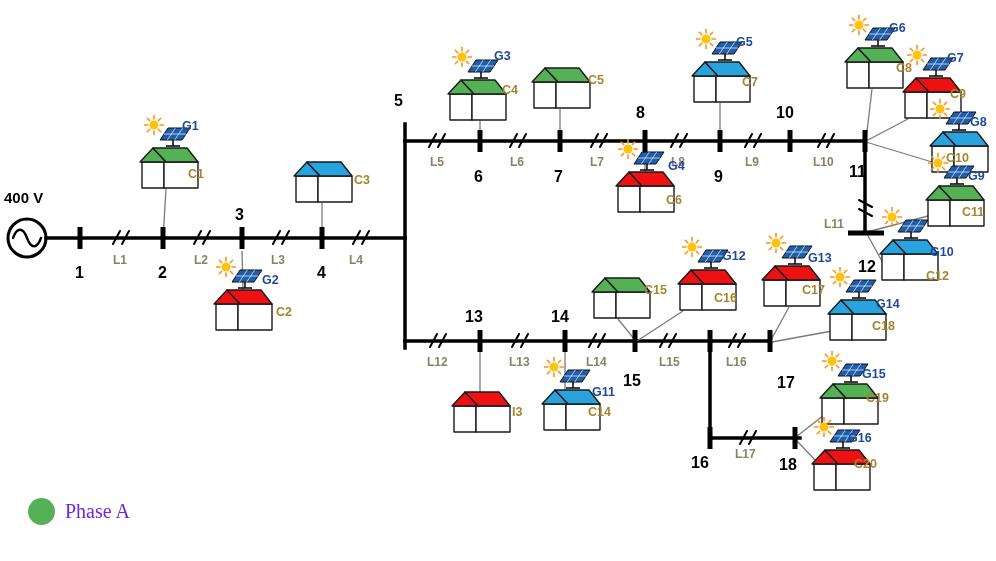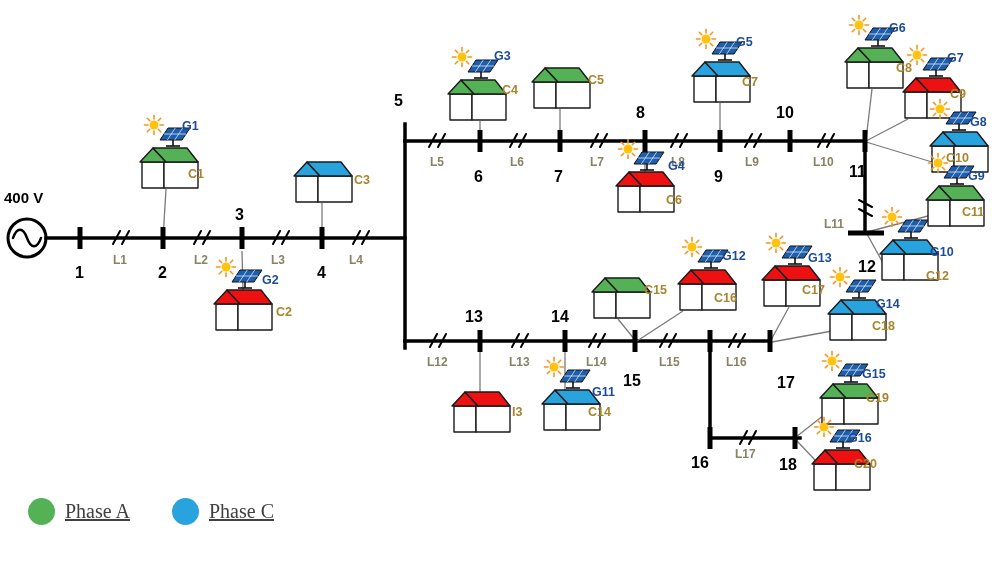--- a/index.html
+++ b/index.html
@@ -20,21 +20,21 @@
   .srcRing{fill:#fff;stroke:#000;stroke-width:3;}
   .sine{fill:none;stroke:#000;stroke-width:2.4;stroke-linecap:round;}
   .sun{fill:#ffc20e;}
   .ray{stroke:#f7941d;stroke-width:1.6;stroke-linecap:round;}
   .panel{fill:#1d5fae;stroke:#101010;stroke-width:1;}
   .pgrid{stroke:rgba(255,255,255,.75);stroke-width:.9;}
   .pstand{stroke:#101010;stroke-width:1.6;}
   .legend{position:absolute;left:28px;top:498px;display:flex;gap:42px;align-items:center;}
   .legend-item{display:flex;align-items:center;gap:10px;}
   .dot{width:27px;height:27px;border-radius:50%;background:#ccc;}
-  .legend-label{font:20px "Liberation Serif",serif;color:#404040;text-decoration:underline;}
+  .legend-label{font:20px "Liberation Serif",serif;color:#6d28d9;}
 </style>
 </head>
 <body>
 
 <div class="stage">
   <svg id="net" width="996" height="561" viewBox="0 0 996 561">
     <g>
       <text x="4" y="203" class="srcLabel">400 V</text>
       <circle cx="27" cy="238" r="19" class="srcRing"></circle>
       <path d="M13,238 C17,227 23,227 27,238 C31,249 37,249 41,238" class="sine"></path>
@@ -551,18 +551,14 @@
           <text x="848" y="442" class="glabel">G16</text>
         </g>
       </g>
   </svg>
 
   <div class="legend">
     <div class="legend-item">
       <span class="dot" style="background: rgb(85, 177, 85);"></span>
       <span class="legend-label">Phase A</span>
     </div>
-    <div class="legend-item">
-      <span class="dot" style="background: rgb(41, 163, 221);"></span>
-      <span class="legend-label">Phase C</span>
-    </div>
   </div>
 </div>
 
 </body></html>

